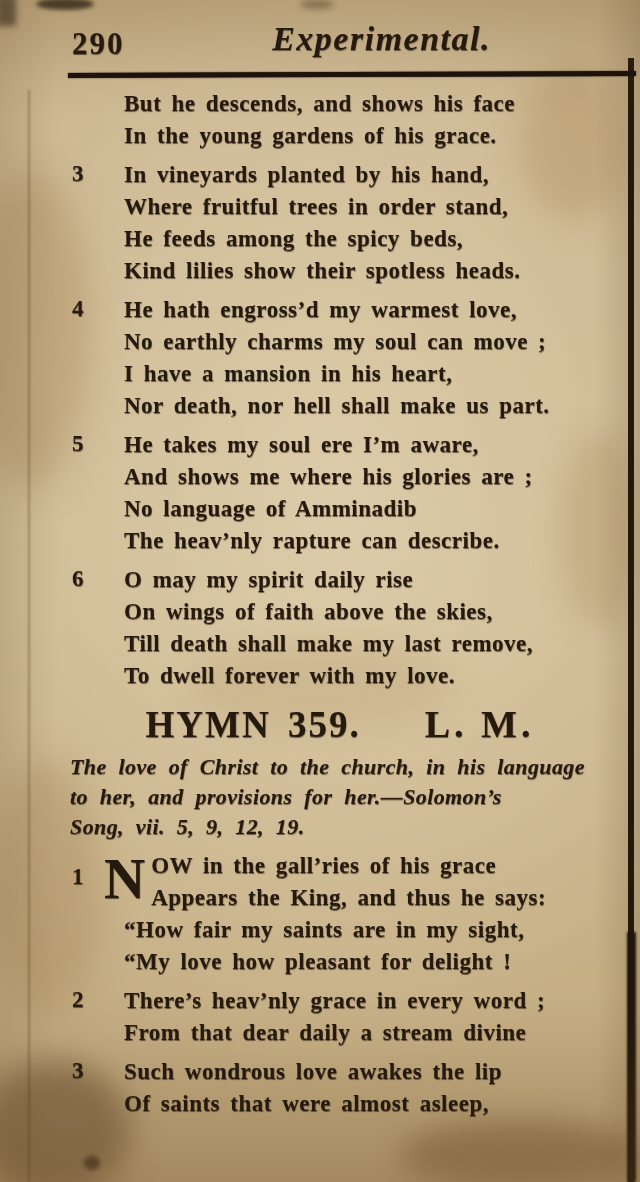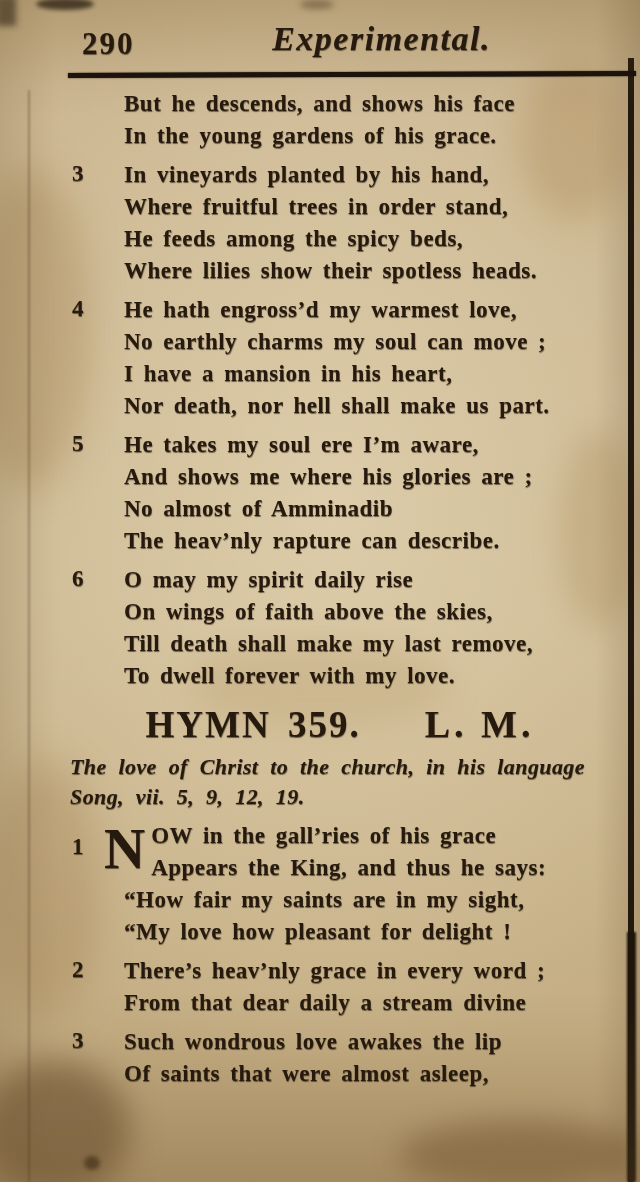--- a/index.html
+++ b/index.html
@@ -29,21 +29,21 @@
   .smudge-a{position:absolute;left:36px;top:-2px;width:58px;height:12px;background:rgba(25,18,10,.75);filter:blur(2px);border-radius:50%;}
   .smudge-b{position:absolute;left:-4px;top:-4px;width:20px;height:30px;background:rgba(30,20,12,.6);filter:blur(3px);}
   .smudge-c{position:absolute;left:300px;top:0;width:34px;height:9px;background:rgba(60,45,25,.45);filter:blur(3px);border-radius:50%;}
   .edge-right{position:absolute;top:58px;bottom:0;right:6px;width:6px;background:#170f08;filter:blur(0.4px);}
   .edge-right-thick{position:absolute;bottom:0;height:250px;right:4px;width:9px;background:#120b05;filter:blur(1px);}
   .edge-left{position:absolute;top:90px;bottom:0;left:28px;width:2px;background:rgba(60,40,20,.35);filter:blur(1px);}
 
   .content{position:absolute;inset:0;padding:18px 30px 0 70px;}
 
   .page-header{position:relative;height:52px;}
-  .page-number{position:absolute;left:12px;top:8px;font-size:31px;font-weight:700;letter-spacing:2px;}
+  .page-number{position:absolute;left:2px;top:8px;font-size:31px;font-weight:700;letter-spacing:2px;}
   .running-title{position:absolute;left:54%;transform:translateX(-50%);top:2px;
     font-size:34px;font-style:italic;font-weight:700;letter-spacing:1.5px;margin-left:20px;}
   .header-rule{height:5px;background:#1c140c;box-shadow:0 0 1.5px #1c140c;
     margin:2px 0 11px -2px;width:calc(100% + 28px);transform:rotate(-0.2deg);}
 
   .stanza{position:relative;padding-left:34px;margin:0 0 7px;}
   .stanza-num{position:absolute;left:2px;top:2px;font-size:23px;font-weight:700;}
   .has-dropcap .stanza-num{top:14px;}
   .verse-line{font-size:23px;line-height:32px;font-weight:700;letter-spacing:0.5px;word-spacing:4px;white-space:nowrap;margin-left:20px;}
   .dropcap{float:left;font-size:57px;line-height:0.95;padding-top:2px;margin-right:6px;font-weight:700;}
@@ -85,52 +85,53 @@
     <section id="continued-stanzas">
         <div class="stanza">
           <div class="verse-line">But he descends, and shows his face</div>
           <div class="verse-line">In the young gardens of his grace.</div>
         </div>
         <div class="stanza">
           <span class="stanza-num">3</span>
           <div class="verse-line">In vineyards planted by his hand,</div>
           <div class="verse-line">Where fruitful trees in order stand,</div>
           <div class="verse-line">He feeds among the spicy beds,</div>
-          <div class="verse-line">Where lilies show their spotless heads.</div>
+          <div class="verse-line">Kind lilies show their spotless heads.</div>
         </div>
         <div class="stanza">
           <span class="stanza-num">4</span>
           <div class="verse-line">He hath engross’d my warmest love,</div>
           <div class="verse-line">No earthly charms my soul can move ;</div>
           <div class="verse-line">I have a mansion in his heart,</div>
           <div class="verse-line">Nor death, nor hell shall make us part.</div>
         </div>
         <div class="stanza">
           <span class="stanza-num">5</span>
           <div class="verse-line">He takes my soul ere I’m aware,</div>
           <div class="verse-line">And shows me where his glories are ;</div>
-          <div class="verse-line">No almost of Amminadib</div>
+          <div class="verse-line">No language of Amminadib</div>
           <div class="verse-line">The heav’nly rapture can describe.</div>
         </div>
         <div class="stanza">
           <span class="stanza-num">6</span>
           <div class="verse-line">O may my spirit daily rise</div>
           <div class="verse-line">On wings of faith above the skies,</div>
           <div class="verse-line">Till death shall make my last remove,</div>
           <div class="verse-line">To dwell forever with my love.</div>
         </div>
       </section>
 
     <div class="hymn-heading">
       <span class="hymn-title">HYMN 359.</span>
       <span class="hymn-meter">L. M.</span>
     </div>
 
     <div class="hymn-subtitle" id="hymn-subtitle">
         <div class="subtitle-line">The love of Christ to the church, in his language</div>
+        <div class="subtitle-line">to her, and provisions for her.—Solomon’s</div>
         <div class="subtitle-line">Song, vii. 5, 9, 12, 19.</div>
       </div>
 
     <section id="hymn-stanzas">
         <div class="stanza has-dropcap">
           <span class="stanza-num">1</span>
           <span class="dropcap">N</span>
           <div class="verse-line">OW in the gall’ries of his grace</div>
           <div class="verse-line">Appears the King, and thus he says:</div>
           <div class="verse-line">“How fair my saints are in my sight,</div>

